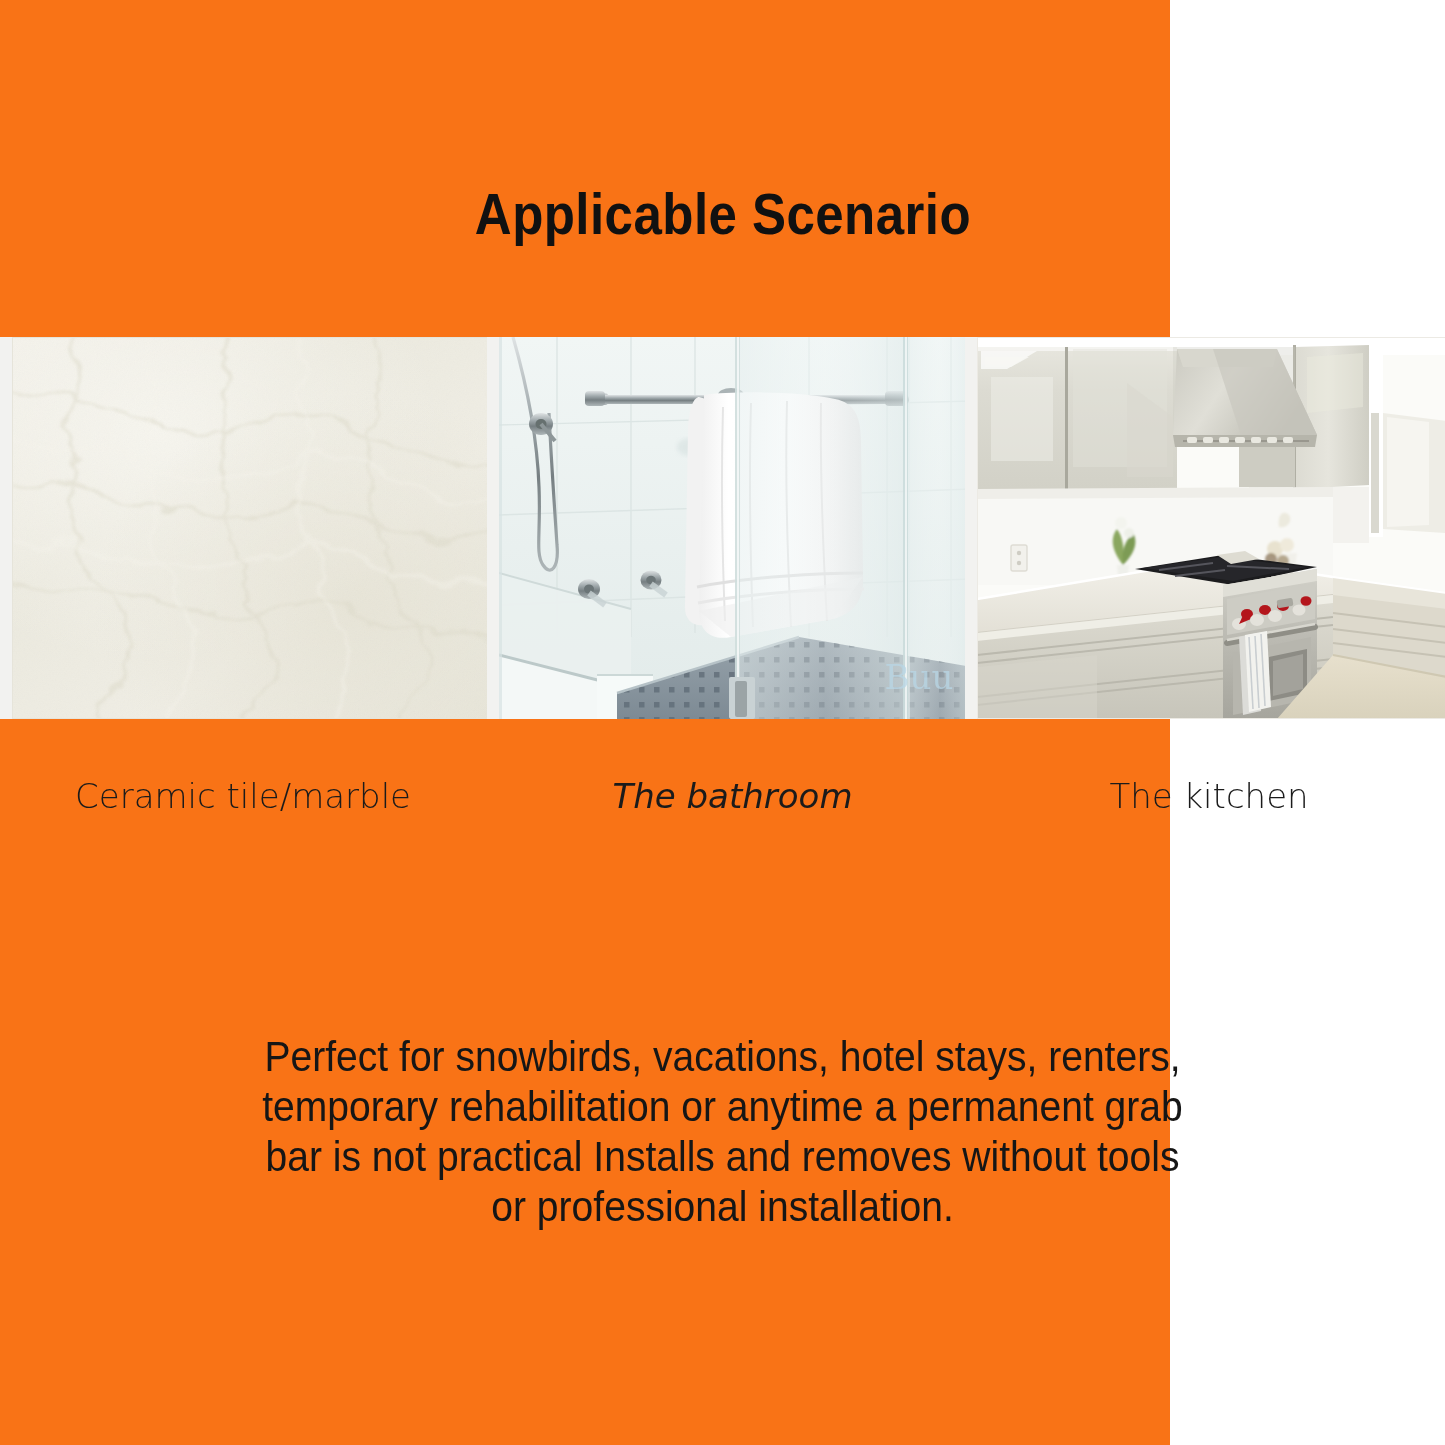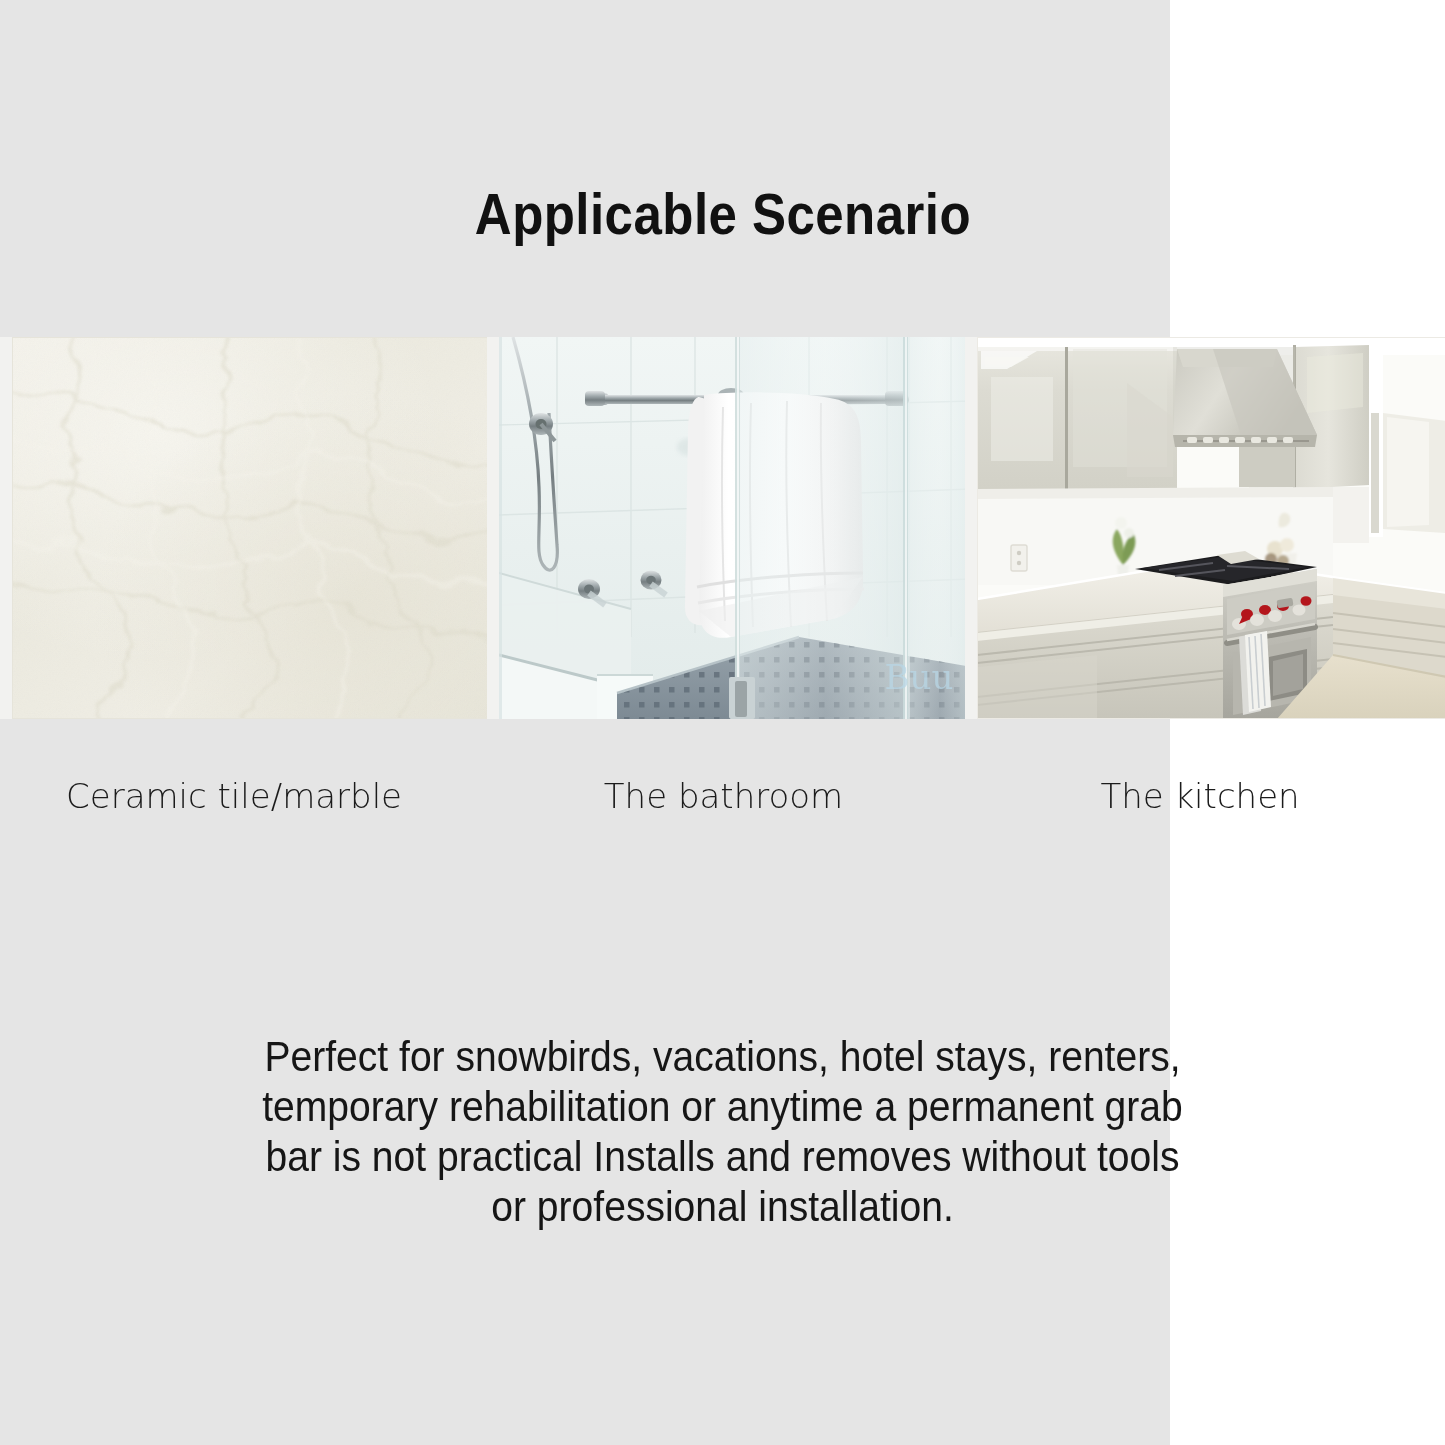--- a/index.html
+++ b/index.html
@@ -11,21 +11,21 @@
     height: 1445px;
     background: #ffffff;
     font-family: "DejaVu Sans", sans-serif;
     overflow: hidden;
   }
 
   .page {
     position: relative;
     width: 1170px;
     height: 1445px;
-    background: #e5e5e5;
+    background: #f97316;
   }
 
   
   .title-wrap {
     position: absolute;
     top: 183px;
     left: 0;
     width: 1445px;
     text-align: center;
   }
@@ -74,23 +74,24 @@
   .caption {
     position: absolute;
     top: 0;
     font-family: "DejaVu Sans", sans-serif;
     font-weight: 300;
     font-size: 34px;
     line-height: 48px;
     color: #1b1b1b;
     text-align: center;
     white-space: nowrap;
+    margin-left: 9px;
   }
   #caption-tile    { left: 0px;   width: 478px; text-align: left; padding-left: 66px; box-sizing: border-box; }
-  #caption-bath    { left: 487px; width: 473px; }
+  #caption-bath    { left: 487px; width: 473px; font-style: italic; }
   #caption-kitchen { left: 965px; width: 470px; }
 
   
   .blurb {
     position: absolute;
     top: 1032px;
     left: 190px;
     width: 1065px;
     font-family: "Liberation Sans Narrow", "Liberation Sans", sans-serif;
     font-size: 42px;

